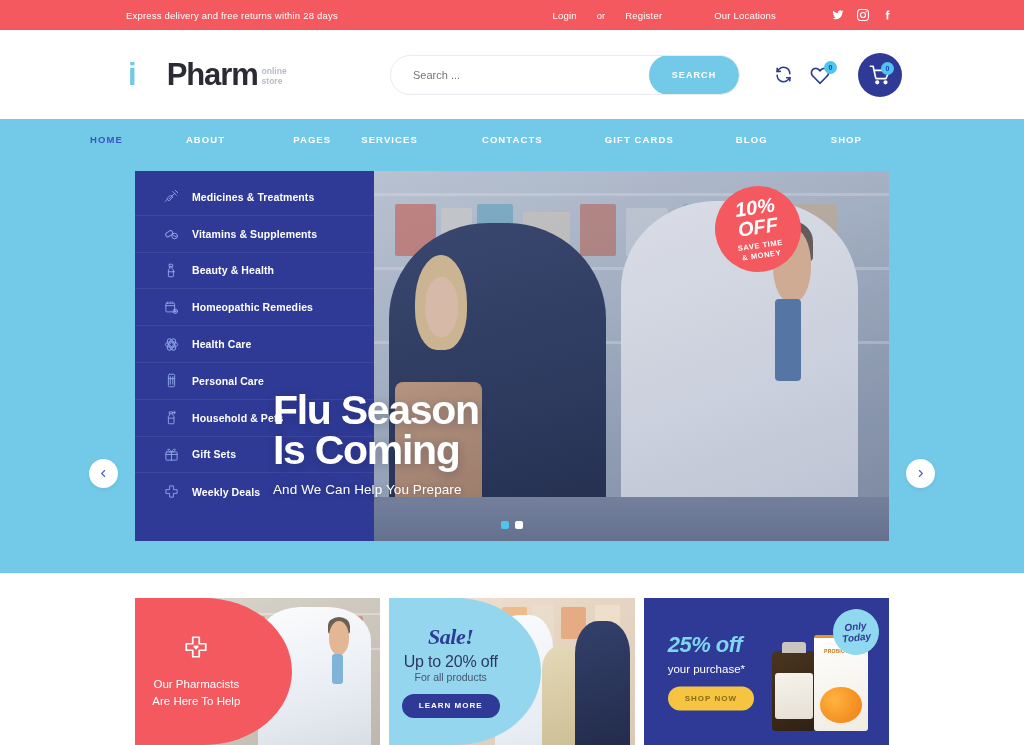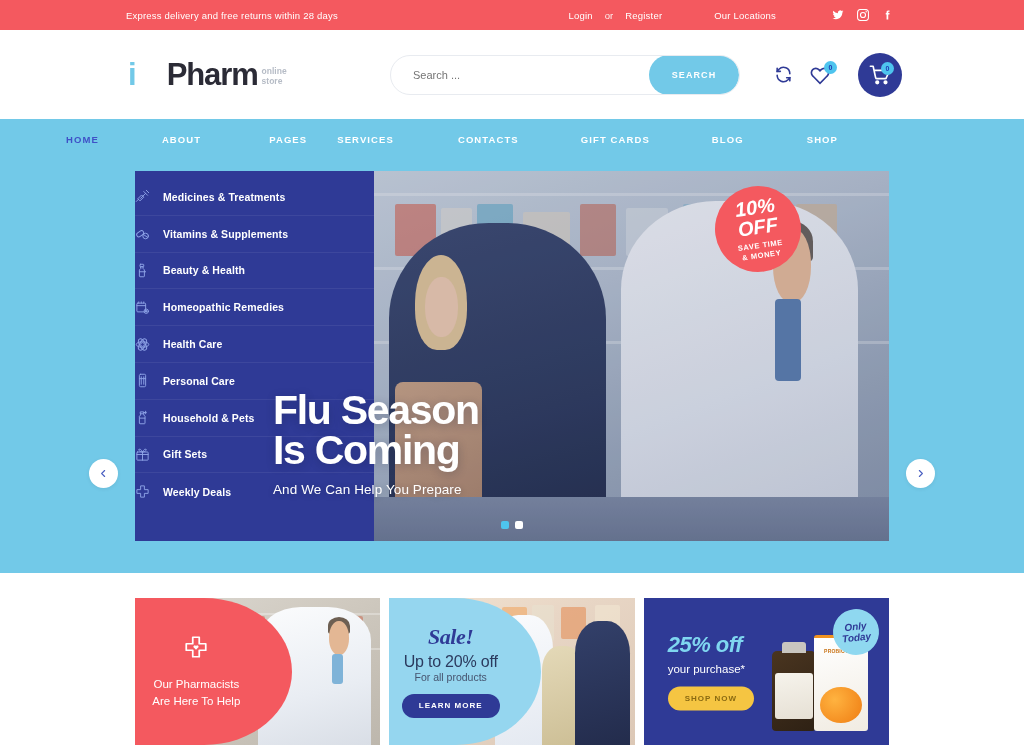--- a/index.html
+++ b/index.html
@@ -15,21 +15,21 @@
     height:30px; background:#f4595f; color:#ffffff;
     display:flex; align-items:center; position:relative;
   }
   .topbar-msg {
     position:absolute; left:126px; font-size:9.5px; letter-spacing:.2px;
   }
   .topbar-right {
     position:absolute; right:130px; display:flex; align-items:center; gap:0;justify-content:center;
   }
   .tb-link { font-size:9.5px; color:#fff; text-decoration:none; letter-spacing:.2px; }
-  .tb-or { font-size:9.5px; margin:0 12px; opacity:.9; }
+  .tb-or { font-size:9.5px; margin:0 20px; opacity:.9; }
   .tb-group { display:flex; align-items:center; }
   .tb-locations { margin-left:52px; font-size:9.5px; }
   .tb-social { display:flex; align-items:center; gap:13px; margin-left:56px; }
   .tb-social svg { display:block; fill:#ffffff; }
 
   
   .header {
     height:89px; background:#ffffff; position:relative;
     display:flex; align-items:center;
   }
@@ -86,35 +86,35 @@
     position:absolute; top:9px; right:8px; width:13px; height:13px;
     background:#4ec4ee; color:#1f3bb3; border-radius:50%;
     font-size:7px; font-weight:bold; display:flex;
     align-items:center; justify-content:center;
   }
 
   
   .band { background:#72c9e8; height:454px; position:relative; }
   .nav {
     display:flex; align-items:center; height:40px;
-    padding-left:66px; padding-right:130px;
+    padding-left:90px; padding-right:130px;
   }
   .nav-item {
     color:#ffffff; font-size:9.5px; font-weight:bold; letter-spacing:1.1px;
     text-decoration:none; cursor:pointer;
   }
   .nav-item.active { color:#3f51c7; }
 
   .hero {
     position:absolute; left:135px; top:52px; width:754px; height:370px;
     display:flex;
   }
   .cats { width:239px; background:#2f3a96; padding:8px 0; }
   .cat {
-    height:36.8px; display:flex; align-items:center; 
+    height:36.8px; display:flex; align-items:center; padding-left:29px;
     border-bottom:1px solid rgba(255,255,255,.07); cursor:pointer;
   }
   .cat:last-child { border-bottom:none; }
   .cat-icon { width:20px; display:flex; align-items:center; justify-content:flex-start; }
   .cat-icon svg { display:block; }
   .cat-label {
     color:#ffffff; font-size:10.5px; font-weight:600; margin-left:8px;
     letter-spacing:.1px;
   }
 

